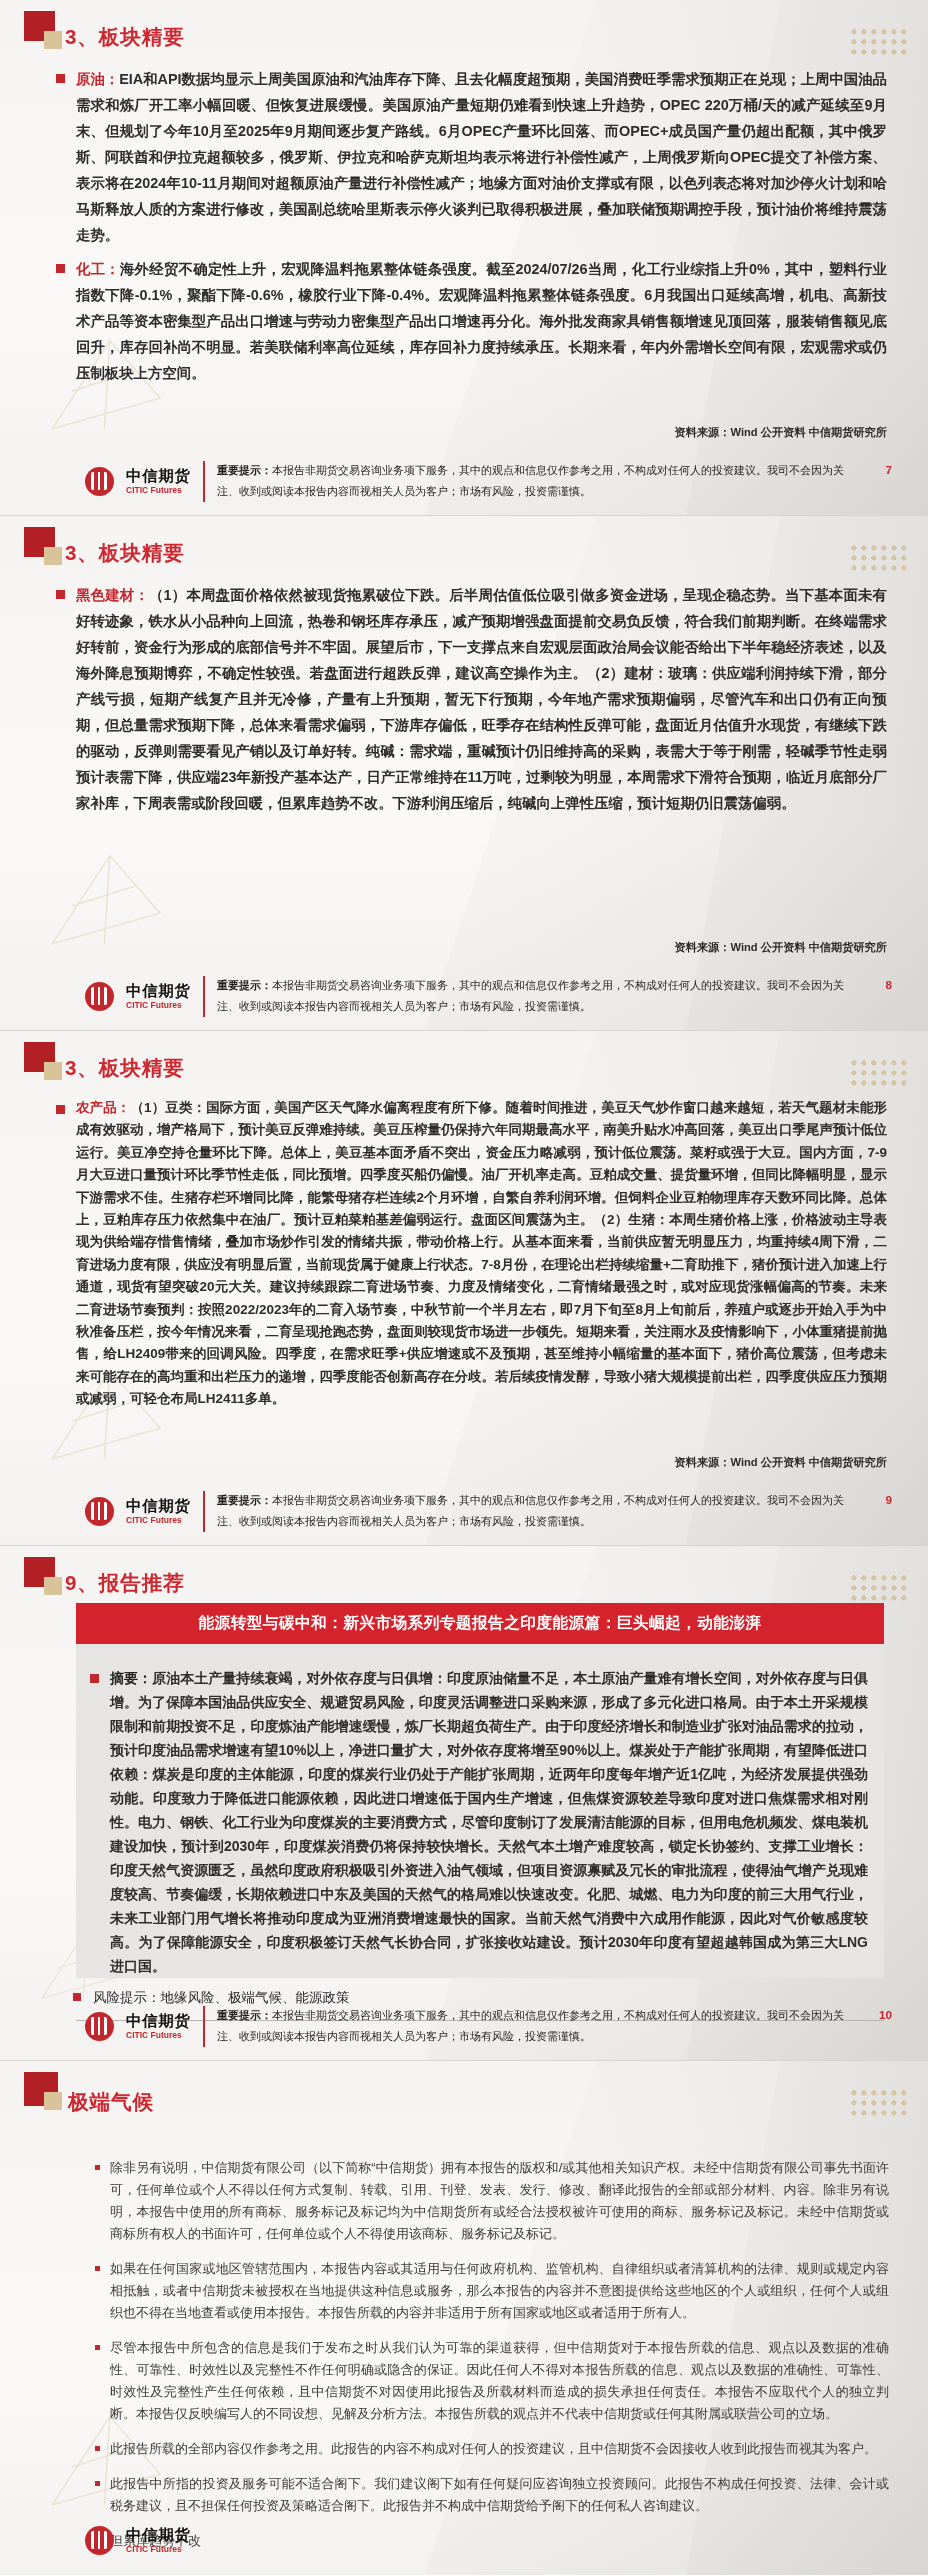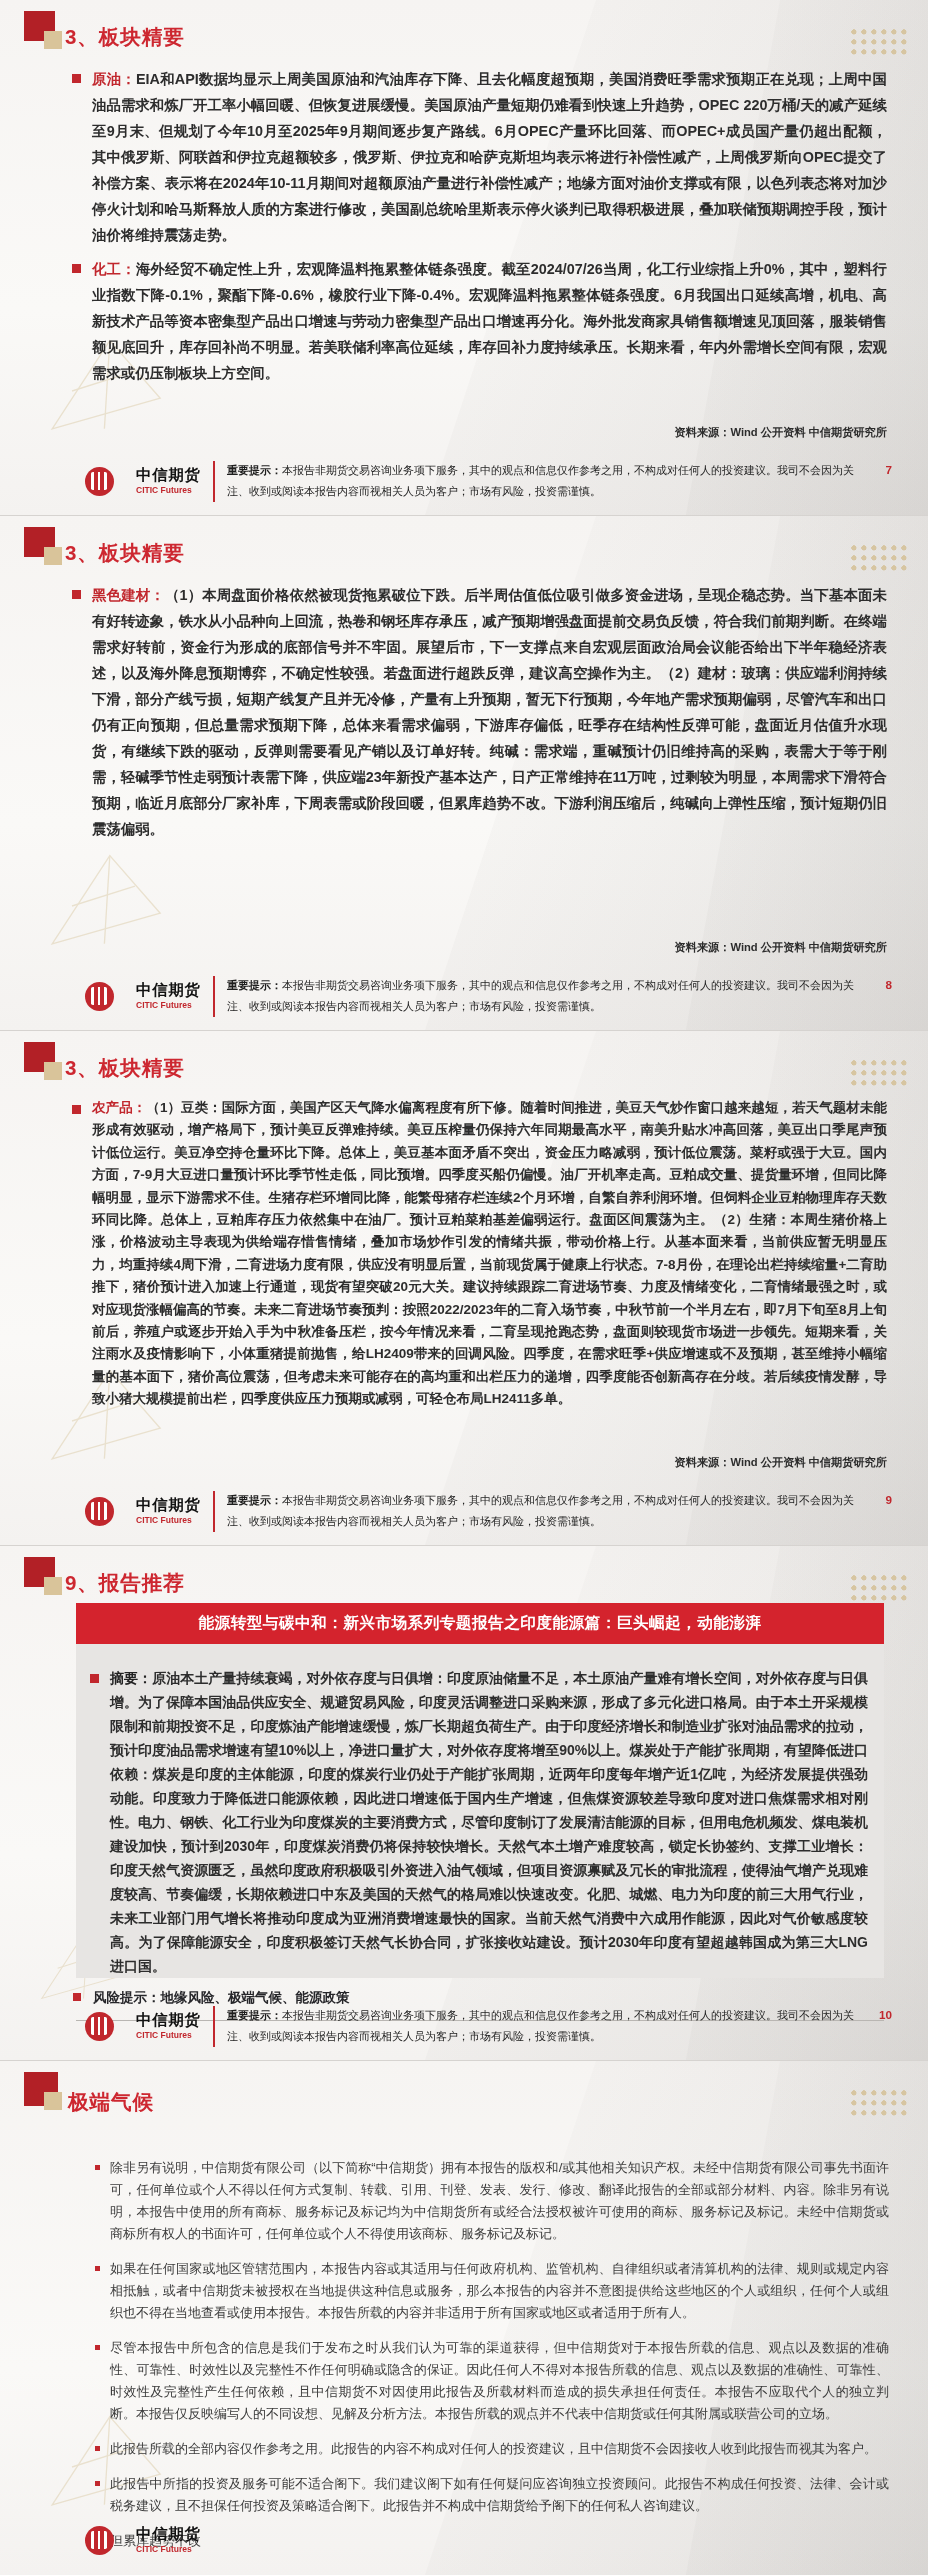--- a/index.html
+++ b/index.html
@@ -26,41 +26,41 @@
   .slide-title { position:absolute; left:65px; top:23px; font-size:20.6px; font-weight:800; color:#cd2730; letter-spacing:0.9px; }
 
   .dots { position:absolute; right:20px; top:29px; width:57px; height:28px;
           background-image:radial-gradient(circle at 2.9px 2.9px, #d5c29a 2.4px, rgba(0,0,0,0) 2.8px);
           background-size:10px 10px; opacity:.9; }
 
   
   .plane { position:absolute; left:45px; bottom:79px; opacity:.45; pointer-events:none; }
 
   
-  .content { position:absolute; left:92px; right:41px; top:66px; }
+  .content { position:absolute; left:76px; right:41px; top:66px; }
   .para { position:relative; margin:0 0 8px 0; font-size:14.4px; line-height:26px; color:#2d2d2d;
           font-weight:600; text-align:justify; }
   .para .mk { position:absolute; left:-20px; top:8px; width:9px; height:9px; background:#c1272d; }
   .term { color:#c1272d; font-weight:800; }
   .tight .para { font-size:13.5px; line-height:22.4px; }
 
   
   .banner { position:absolute; left:76px; width:808px; top:57px; height:44px; background:#d4232d;
             color:#ffffff; font-size:15.7px; font-weight:800; text-align:center; line-height:40px; letter-spacing:0.4px; }
   .abstract-box { position:absolute; left:76px; width:808px; top:98px; height:334px; background:#e7e5e3; }
   .abstract-box .para { margin:21.5px 16px 0 34px; font-size:14px; line-height:24px; }
-  .risk-line { position:absolute; left:93px; top:443px; font-size:13.5px; font-weight:700; color:#26262a; }
+  .risk-line { position:absolute; left:93px; top:443px; font-size:13.5px; font-weight:400; color:#26262a; }
   .risk-line .mk { position:absolute; left:-20px; top:3.6px; width:8px; height:8px; background:#c1272d; }
   .divider { position:absolute; left:76px; right:44px; top:474px; border-top:0.9px solid #b9b6b2; }
 
   
   .src { position:absolute; right:41px; bottom:75px; font-size:11.2px; color:#2c2c2c; font-weight:600; }
   .page-no { position:absolute; right:36px; bottom:39px; color:#c1272d; font-size:11.7px; font-weight:700; }
   .footer { position:absolute; left:85px; bottom:12.6px; display:flex; align-items:center; }
-  .logo { display:flex; align-items:flex-start; gap:22px; }
+  .logo { display:flex; align-items:center; gap:12px; }
   .logo-icon { width:29px; height:29px; border-radius:50%; background:#c1272d; position:relative; overflow:hidden; flex:0 0 auto; }
   .logo-icon::after { content:""; position:absolute; left:6.3px; top:5.4px; width:16px; height:18px;
                       background:repeating-linear-gradient(90deg,#ffffff 0 2.7px, rgba(0,0,0,0) 2.7px 6.7px); border-radius:1.8px; }
   .logo-txt { display:flex; flex-direction:column; line-height:1.1; }
   .logo-cn { font-family:"Liberation Serif","DejaVu Serif",serif; font-size:15.3px; font-weight:800; color:#111; letter-spacing:0.9px; }
   .logo-en { font-size:8.5px; color:#c1272d; font-weight:600; margin-top:1.8px; }
   .v-div { width:1.8px; height:41px; background:#c1272d; margin:0 11.7px 0 12.6px; }
   .notice { width:637px; font-family:"DejaVu Serif","Liberation Serif",serif; font-size:11px;
             line-height:1.9; color:#1e1e1e; }
   .notice .nlabel { font-weight:800; }

